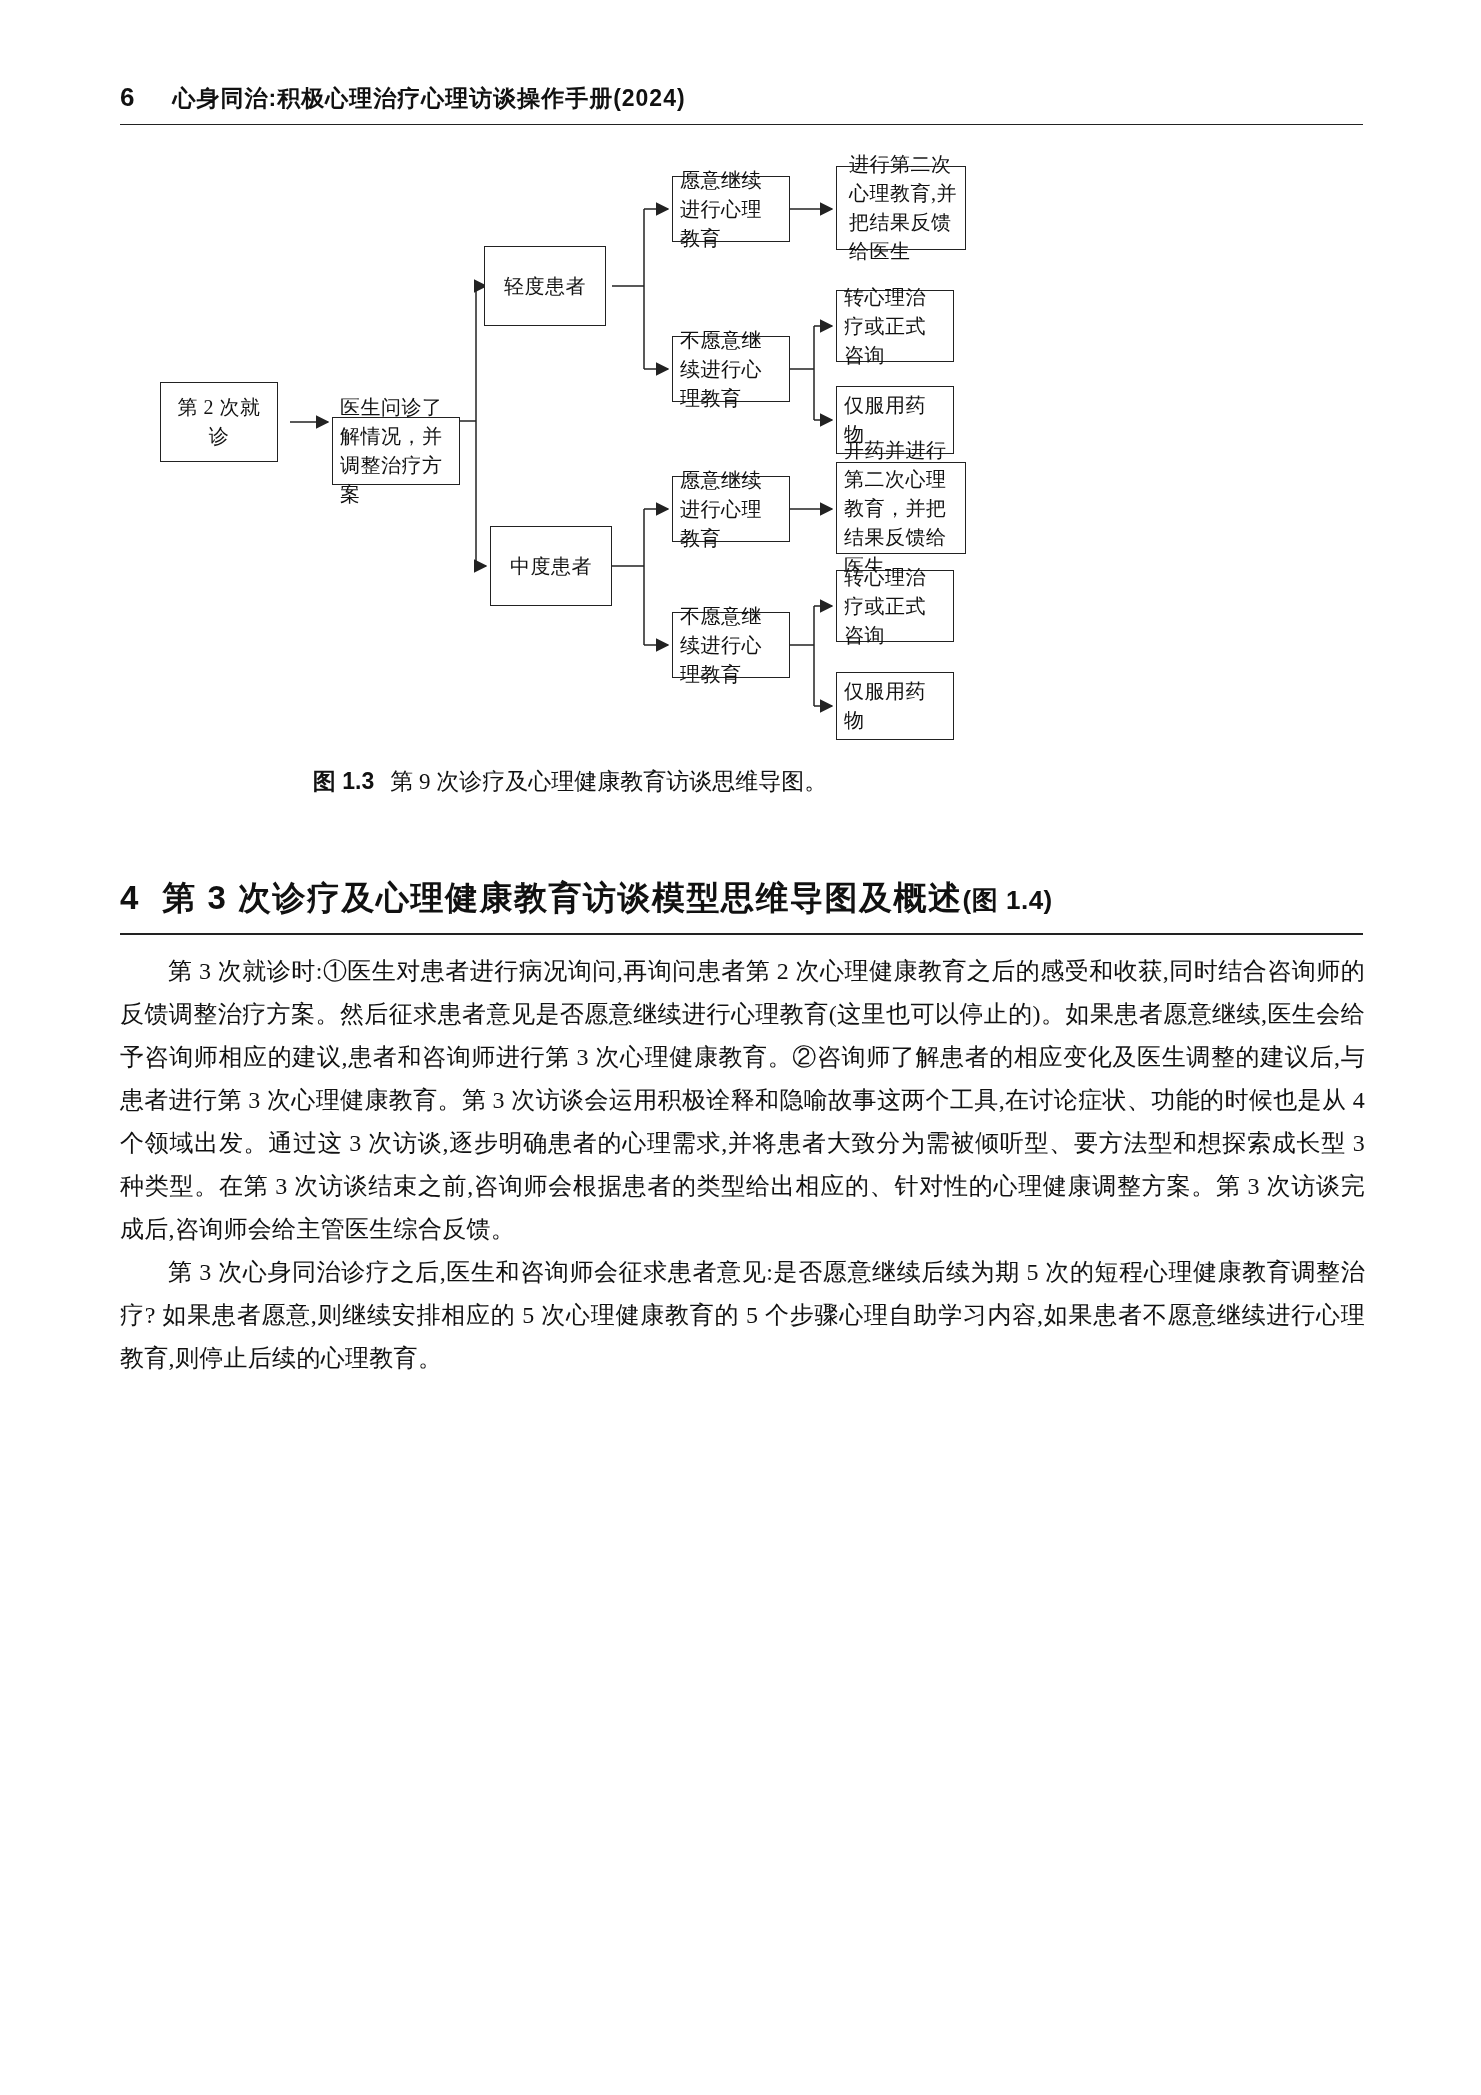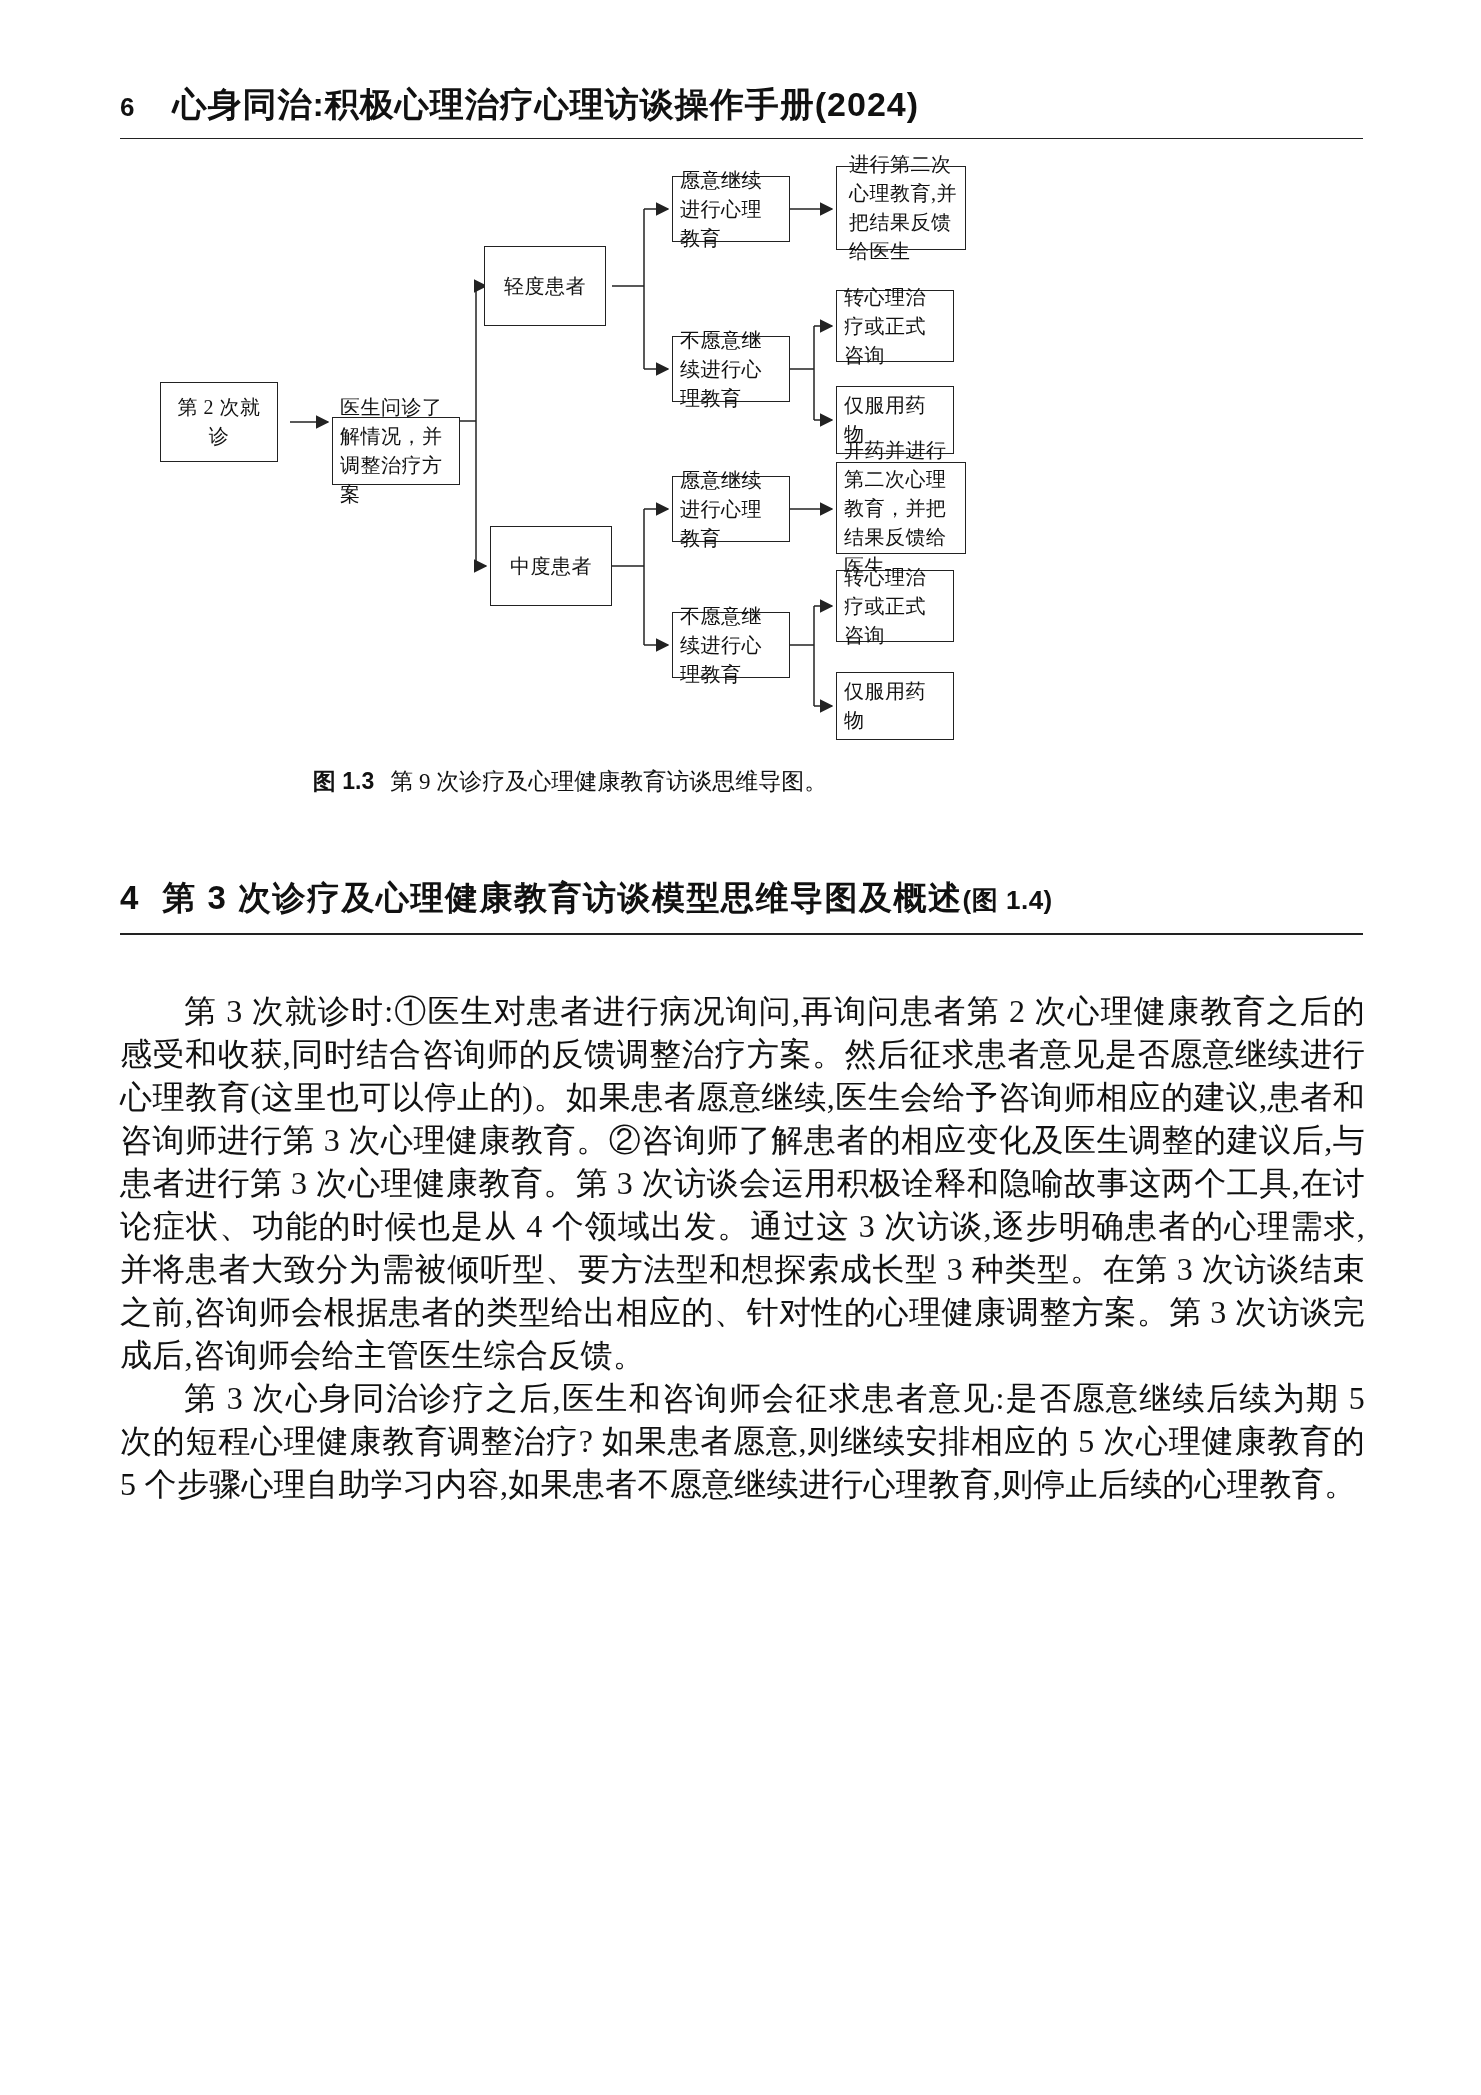--- a/index.html
+++ b/index.html
@@ -15,21 +15,21 @@
   }
   
   .header {
     position:absolute; left:120px; right:118px; top:82px;
     border-bottom:1.5px solid #222;
     padding-bottom:10px;
     display:flex; align-items:baseline; gap:38px;
     font-family:"Liberation Sans","DejaVu Sans",sans-serif;
   }
   .header .pagenum { font-size:26px; font-weight:600; }
-  .header .htitle  { font-size:34px; font-weight:600; letter-spacing:1px; }
+  .header .htitle  { font-size:23px; font-weight:600; letter-spacing:1px; }
 
   
   .figure-area {
     position:absolute; left:120px; top:160px; width:910px; height:595px;
   }
   .figure-area svg { position:absolute; left:0; top:0; }
   .flow-node {
     position:absolute;
     border:1.5px solid #222;
     background:#fff;
@@ -58,23 +58,22 @@
     font-family:"Liberation Sans","DejaVu Sans",sans-serif;
     font-weight:bold;
   }
   .section-heading .snum   { font-size:33px; margin-right:24px; }
   .section-heading .stitle { font-size:33px; letter-spacing:1.5px; }
   .section-heading .ssuffix{ font-size:26px; letter-spacing:0.5px; }
 
   
   .body-text {
     position:absolute; left:120px; right:116px; top:950px;
-    font-size:32px; line-height:43px;
+    font-size:24px; line-height:43px;
     text-align:justify;
-    margin-top:40px;
   }
   .body-text p { text-indent:2em; letter-spacing:0.3px; }
 </style>
 </head>
 <body>
 
 <div class="page">
 
   <div class="header">
     <span class="pagenum">6</span>

